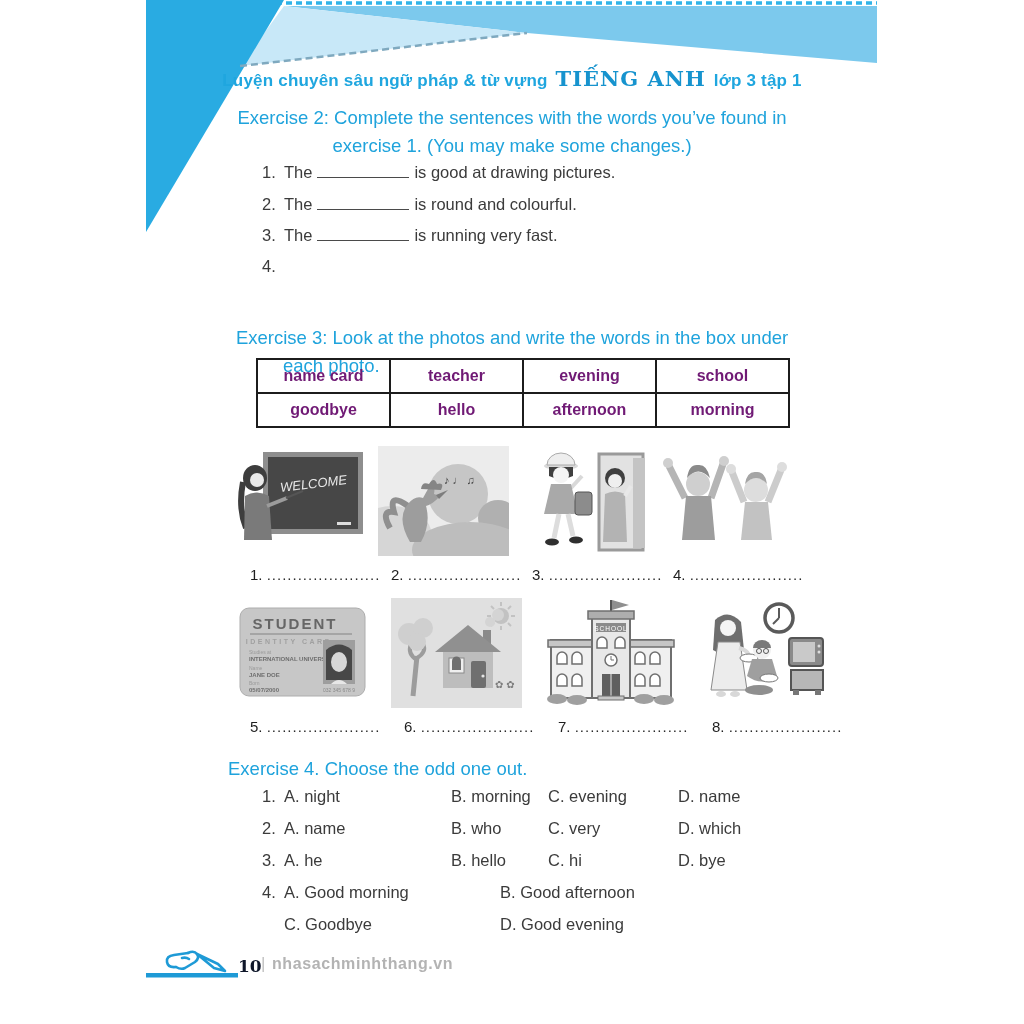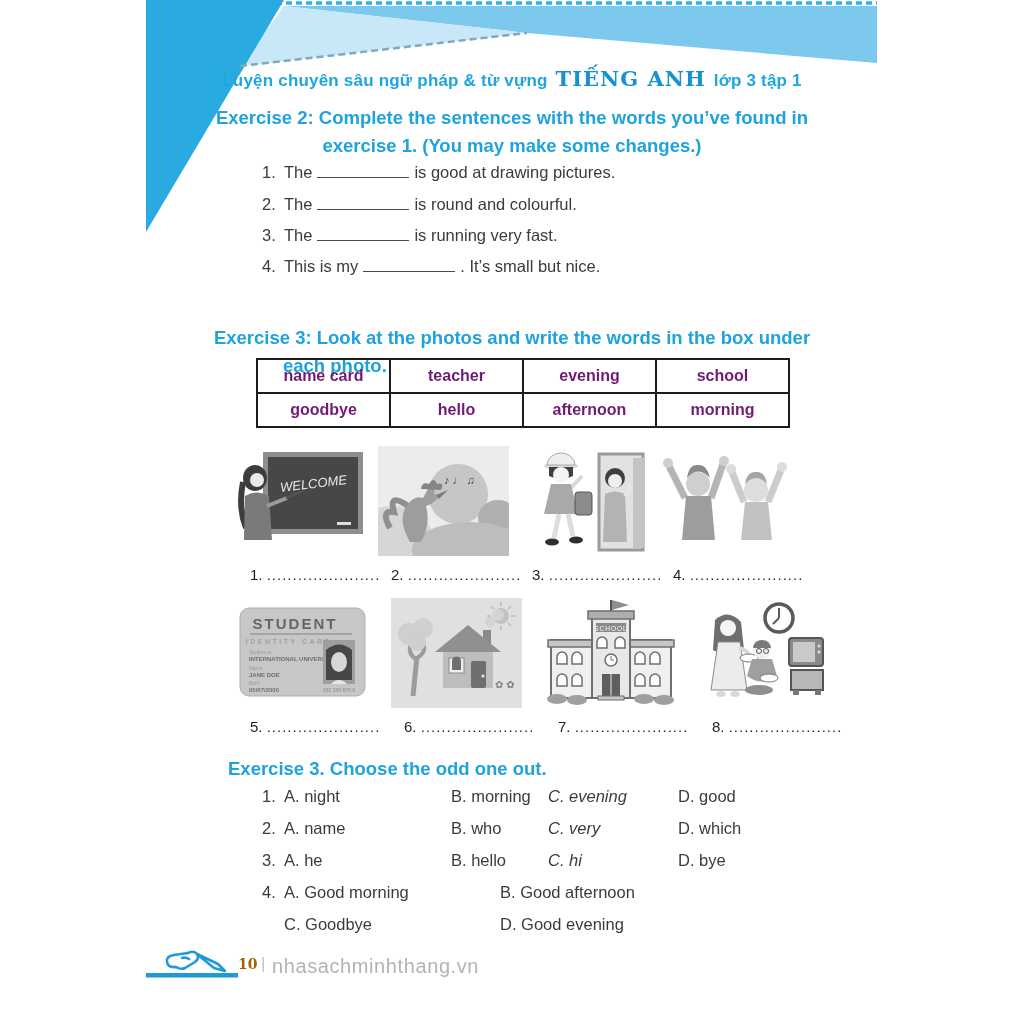--- a/index.html
+++ b/index.html
@@ -6,21 +6,21 @@
   .canvas{position:relative;width:1024px;height:1024px;background:#fff;overflow:hidden;
           font-family:"Liberation Sans",sans-serif;color:#3b3b3b;}
   .decor{position:absolute;top:0;left:0;}
   .content{position:absolute;left:146px;top:0;width:732px;height:1024px;}
 
   .book-header{position:absolute;top:66px;left:0;width:100%;text-align:center;
                color:#1FA6DF;font-weight:bold;font-size:17px;letter-spacing:.2px;}
   .book-header .brand{font-family:"DejaVu Serif","Liberation Serif",serif;font-size:21px;
                letter-spacing:1px;color:#1693CE;padding:0 3px;text-align:center;}
 
-  .ex-title{color:#1FA3DC;font-weight:bold;font-size:18.5px;line-height:28px;margin:0;}
+  .ex-title{color:#1FA3DC;font-weight:normal;font-size:18.5px;line-height:28px;margin:0;}
   .ex2-title{position:absolute;top:104px;left:0;width:100%;text-align:center;}
   .ex3-title{position:absolute;top:304px;left:0;width:100%;margin-top:20px;}
   .ex3-title .l1{display:block;text-align:center;}
   .ex3-title .l2{display:block;margin-left:137px;}
   .ex4-title{position:absolute;top:755px;left:82px;}
 
   .qrow{position:absolute;left:0;width:100%;height:32px;font-size:16.5px;color:#3b3b3b;}
   .qnum{position:absolute;left:116px;}
   .qtext{position:absolute;left:138px;white-space:nowrap;}
   .blank{display:inline-block;width:92px;height:13px;border-bottom:1.6px solid #4a4a4a;
@@ -35,30 +35,30 @@
   .row1{top:446px;} .row2{top:598px;gap:23px;}
   .photo svg{display:block;width:131px;height:110px;}
   .cap{margin-top:10px;padding-left:13px;font-size:15px;color:#1f1f1f;white-space:nowrap;}
   .cap .dots{letter-spacing:1px;color:#2a2a2a;}
 
   .ex4{position:absolute;top:787px;left:0;width:100%;}
   .orow{position:absolute;left:0;width:100%;height:32px;font-size:16.5px;color:#3b3b3b;}
   .o-num{position:absolute;left:116px;}
   .o-a{position:absolute;left:138px;}
   .o-b{position:absolute;left:289px;margin-left:16px;}
-  .o-c{position:absolute;left:402px;font-style:italic;}
+  .o-c{position:absolute;left:402px;}
   .o-d{position:absolute;left:532px;}
   .o-b2{position:absolute;left:354px;}
 
   .pagefooter{position:absolute;top:938px;left:0;width:100%;height:50px;}
   .pagefooter .icon{position:absolute;left:0;top:2px;}
   .pagefooter .pnum{position:absolute;left:92px;top:18px;font-family:"DejaVu Serif","Liberation Serif",serif;
-                    font-weight:bold;font-size:14px;color:#a16207;}
+                    font-weight:bold;font-size:17px;color:#0f172a;}
   .pagefooter .sep{position:absolute;left:115px;top:16px;color:#c0c0c0;font-size:17px;}
-  .pagefooter .site{position:absolute;left:126px;top:17px;color:#b3b3b3;font-size:20px;letter-spacing:.6px;}
+  .pagefooter .site{position:absolute;left:126px;top:17px;color:#b3b3b3;font-size:16px;letter-spacing:.6px;font-weight:bold;}
 </style>
 </head>
 <body>
 
 <div class="canvas">
 
   <svg class="decor" width="1024" height="250">
     <line x1="146" y1="3" x2="877" y2="3" stroke="#2FB3E8" stroke-width="3.5" stroke-dasharray="6 4"></line>
     <polygon points="284,6 877,6 877,63 527,33" fill="#7CC9ED"></polygon>
     <polygon points="284,6 527,33 240,66" fill="#C8E8F8"></polygon>
@@ -87,21 +87,20 @@
       <div class="qrow" style="top:195px">
         <span class="qnum">2.</span>
         <span class="qtext"><span>The</span><span class="blank"></span><span>is round and colourful.</span></span>
       </div>
       <div class="qrow" style="top:226px">
         <span class="qnum">3.</span>
         <span class="qtext"><span>The</span><span class="blank"></span><span>is running very fast.</span></span>
       </div>
       <div class="qrow" style="top:257px">
         <span class="qnum">4.</span>
-        <span class="qtext"><span>This is my</span><span class="blank"></span><span>. It’s small but nice.</span></span>
       </div>
     </div>
 
     <h2 class="ex-title ex3-title">
       <span class="l1">Exercise 3: Look at the photos and write the words in the box under</span>
       <span class="l2">each photo.</span>
     </h2>
 
     <table class="wordbox">
       <tbody>
@@ -343,29 +342,29 @@
           <ellipse cx="22" cy="96" rx="5" ry="3" fill="#d8d8d8"></ellipse>
             <ellipse cx="36" cy="96" rx="5" ry="3" fill="#d8d8d8"></ellipse>
         </svg>
         <div class="cap">
           <span>8.</span>
           <span class="dots">......................</span>
         </div>
       </div>
     </div>
 
-    <h2 class="ex-title ex4-title">Exercise 3. Choose the odd one out.</h2>
+    <h2 class="ex-title ex4-title">Exercise 4. Choose the odd one out.</h2>
 
     <div class="ex4">
       <div class="orow" style="top:0">
         <span class="o-num">1.</span>
         <span class="o-a">A. night</span>
         <span class="o-b">B. morning</span>
         <span class="o-c">C. evening</span>
-        <span class="o-d">D. good</span>
+        <span class="o-d">D. name</span>
       </div>
       <div class="orow" style="top:32px">
         <span class="o-num">2.</span>
         <span class="o-a">A. name</span>
         <span class="o-b">B. who</span>
         <span class="o-c">C. very</span>
         <span class="o-d">D. which</span>
       </div>
       <div class="orow" style="top:64px">
         <span class="o-num">3.</span>

